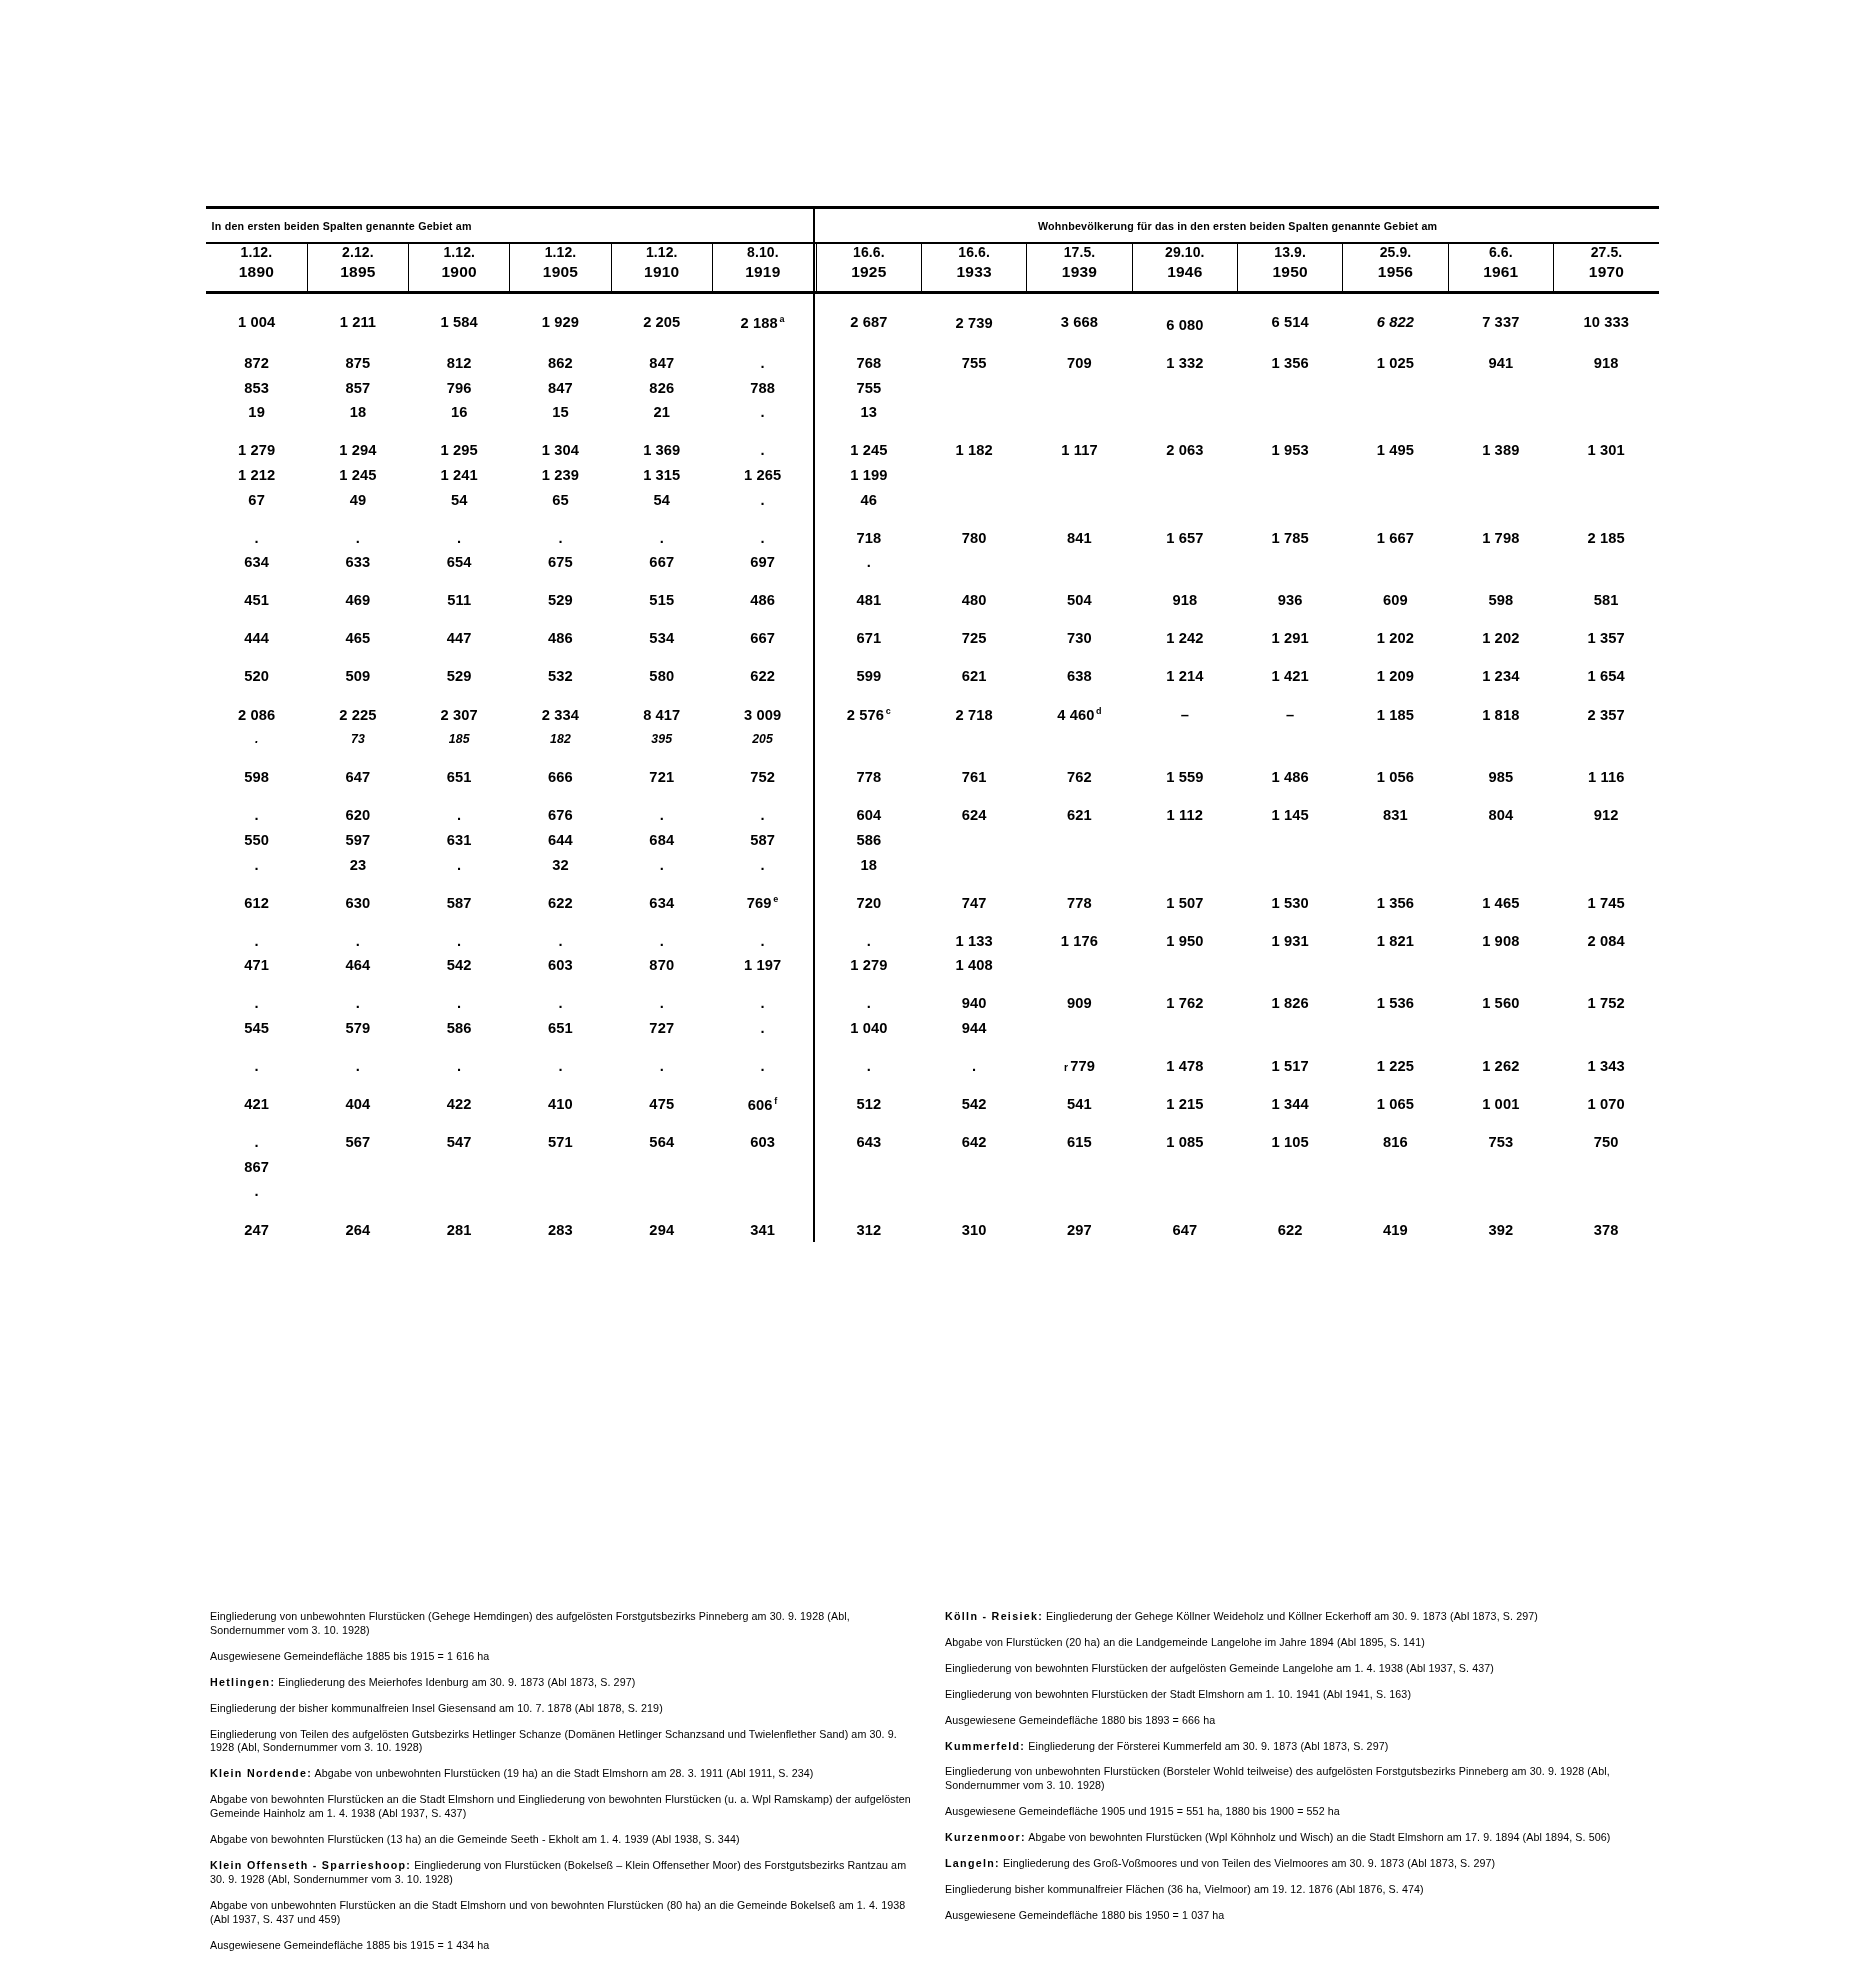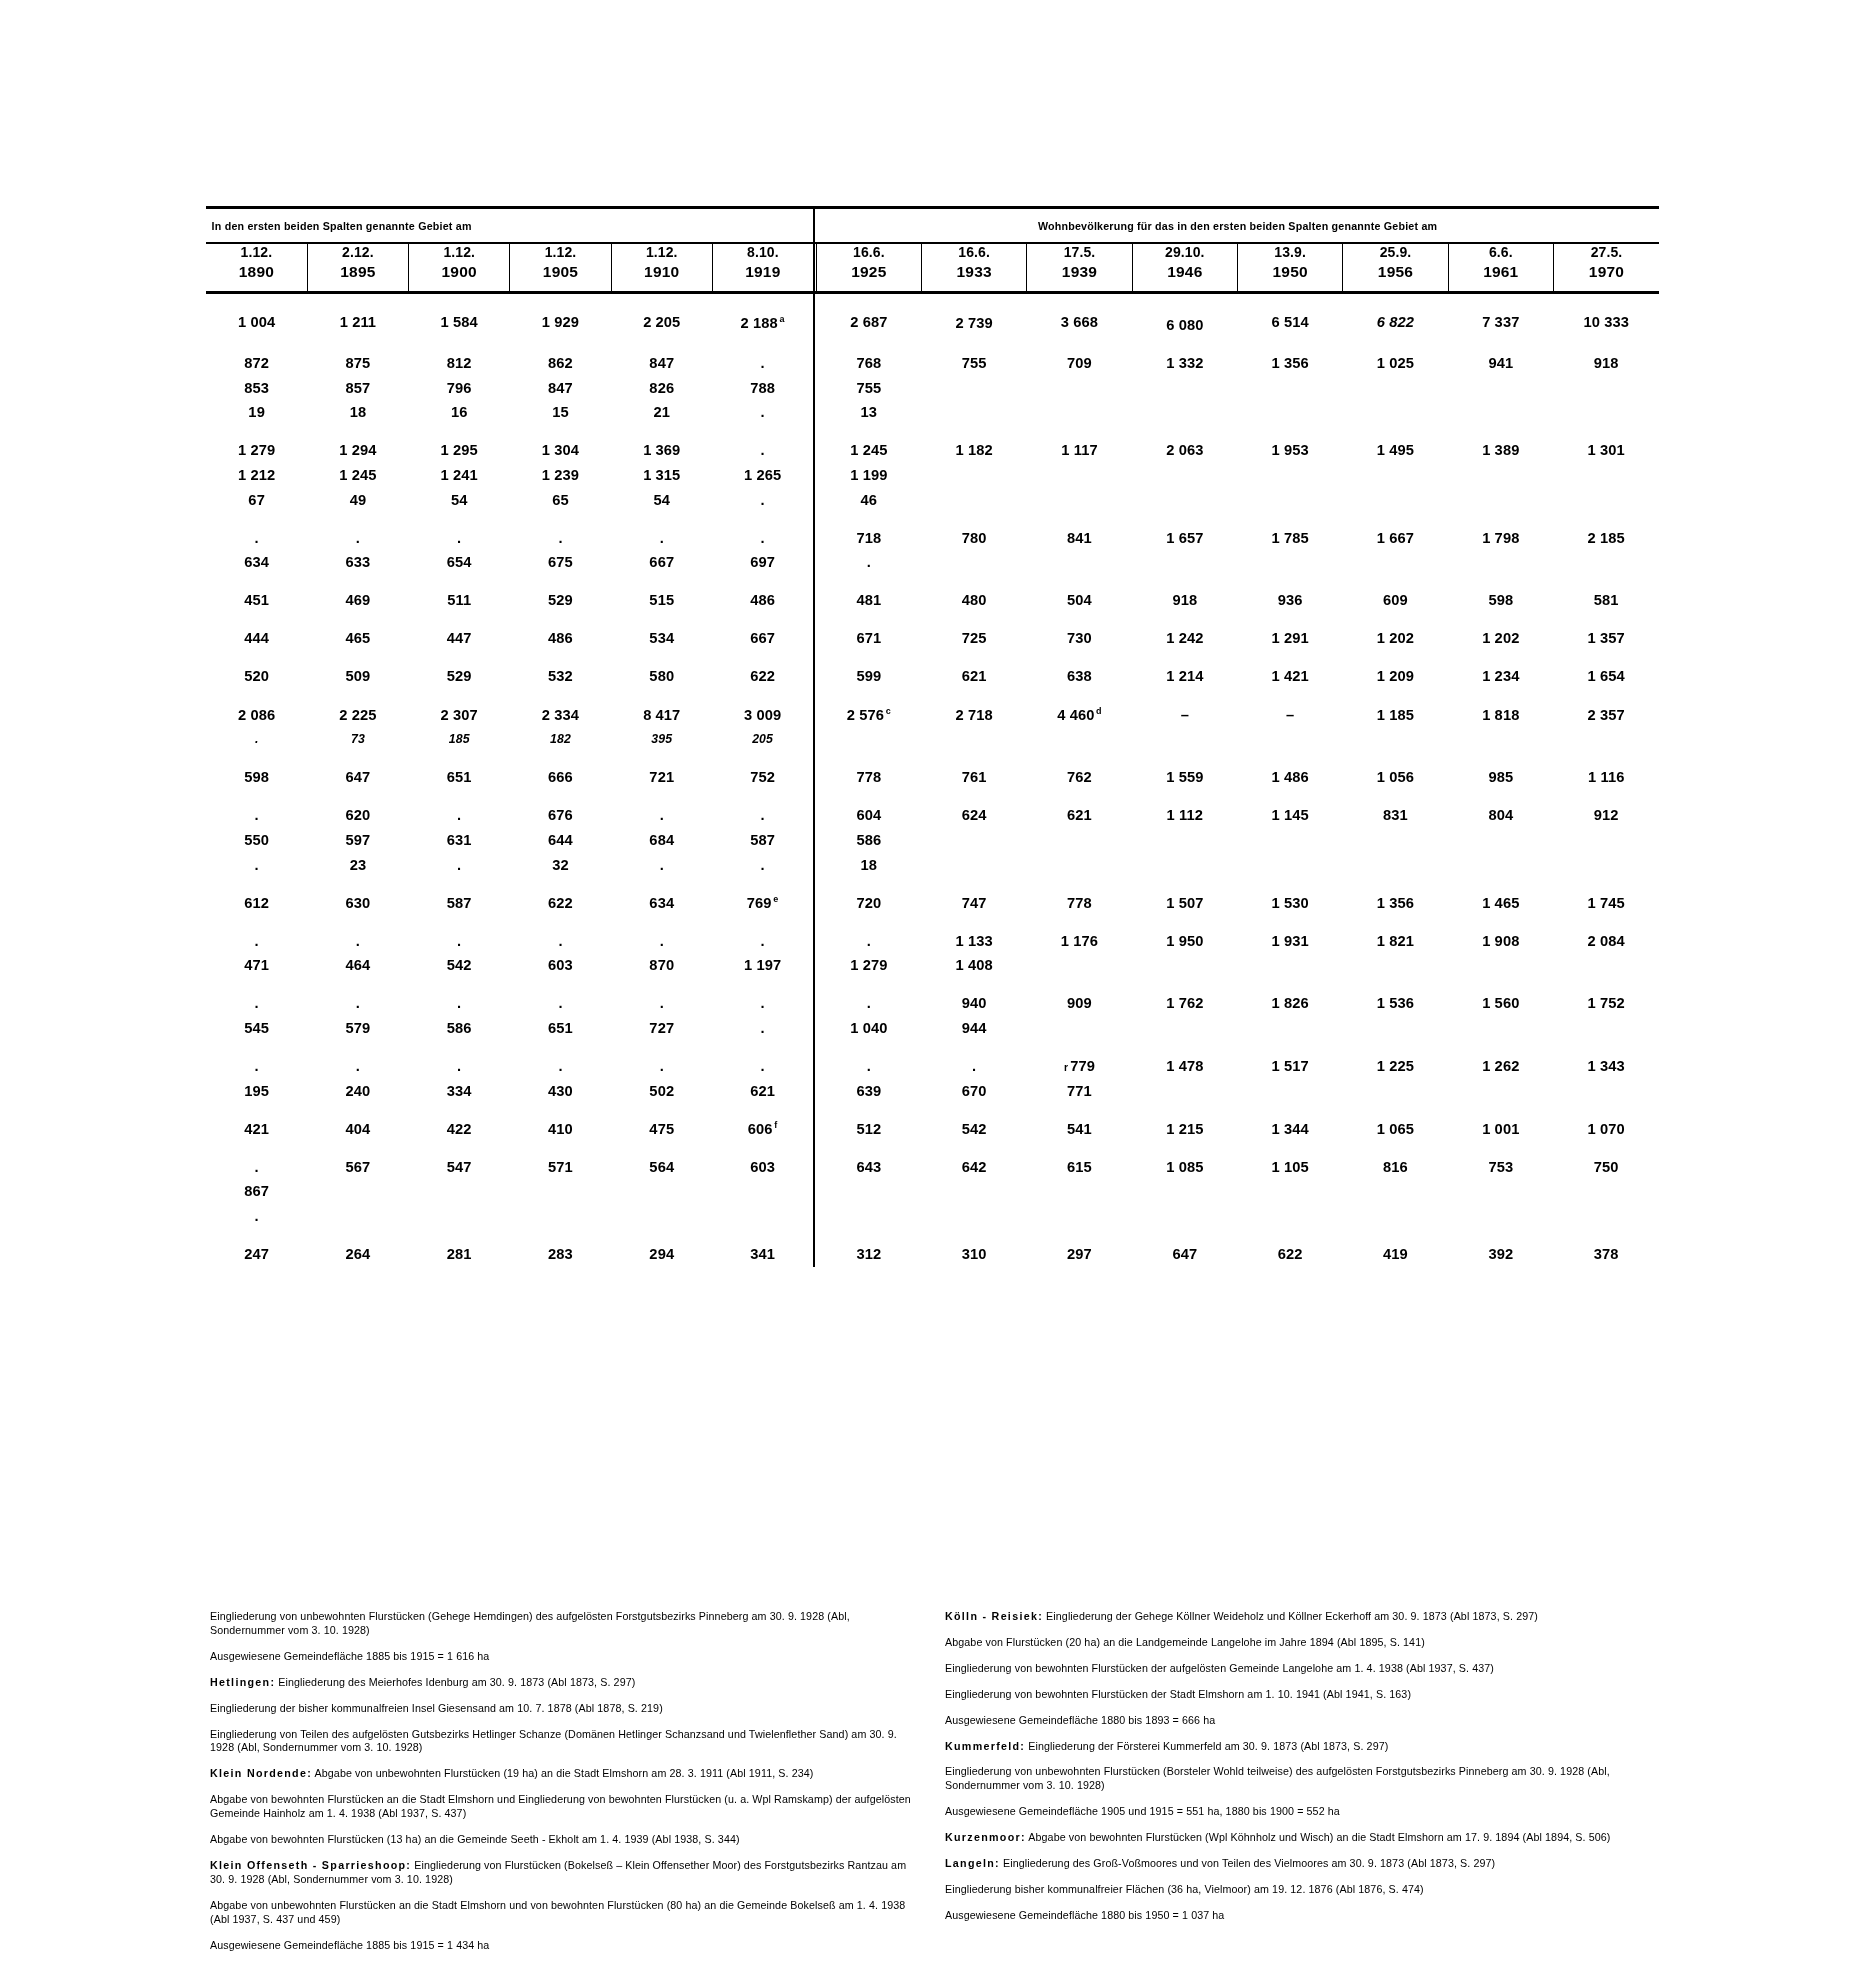--- a/index.html
+++ b/index.html
@@ -806,37 +806,20 @@
           <td class="num">.</td>
           <td class="sep"></td>
           <td class="num">.</td>
           <td class="num">.</td>
           <td class="num"><span class="pre-r">r</span>779</td>
           <td class="num">1 478</td>
           <td class="num">1 517</td>
           <td class="num">1 225</td>
           <td class="num">1 262</td>
           <td class="num">1 343</td>
-        </tr>
-        <tr class="band">
-          <td class="num">195</td>
-          <td class="num">240</td>
-          <td class="num">334</td>
-          <td class="num">430</td>
-          <td class="num">502</td>
-          <td class="num">621</td>
-          <td class="sep"></td>
-          <td class="num">639</td>
-          <td class="num">670</td>
-          <td class="num">771</td>
-          <td class="num"></td>
-          <td class="num"></td>
-          <td class="num"></td>
-          <td class="num"></td>
-          <td class="num"></td>
         </tr>
         <tr class="gap">
           <td></td>
           <td></td>
           <td></td>
           <td></td>
           <td></td>
           <td></td>
           <td class="sep"></td>
           <td></td>

